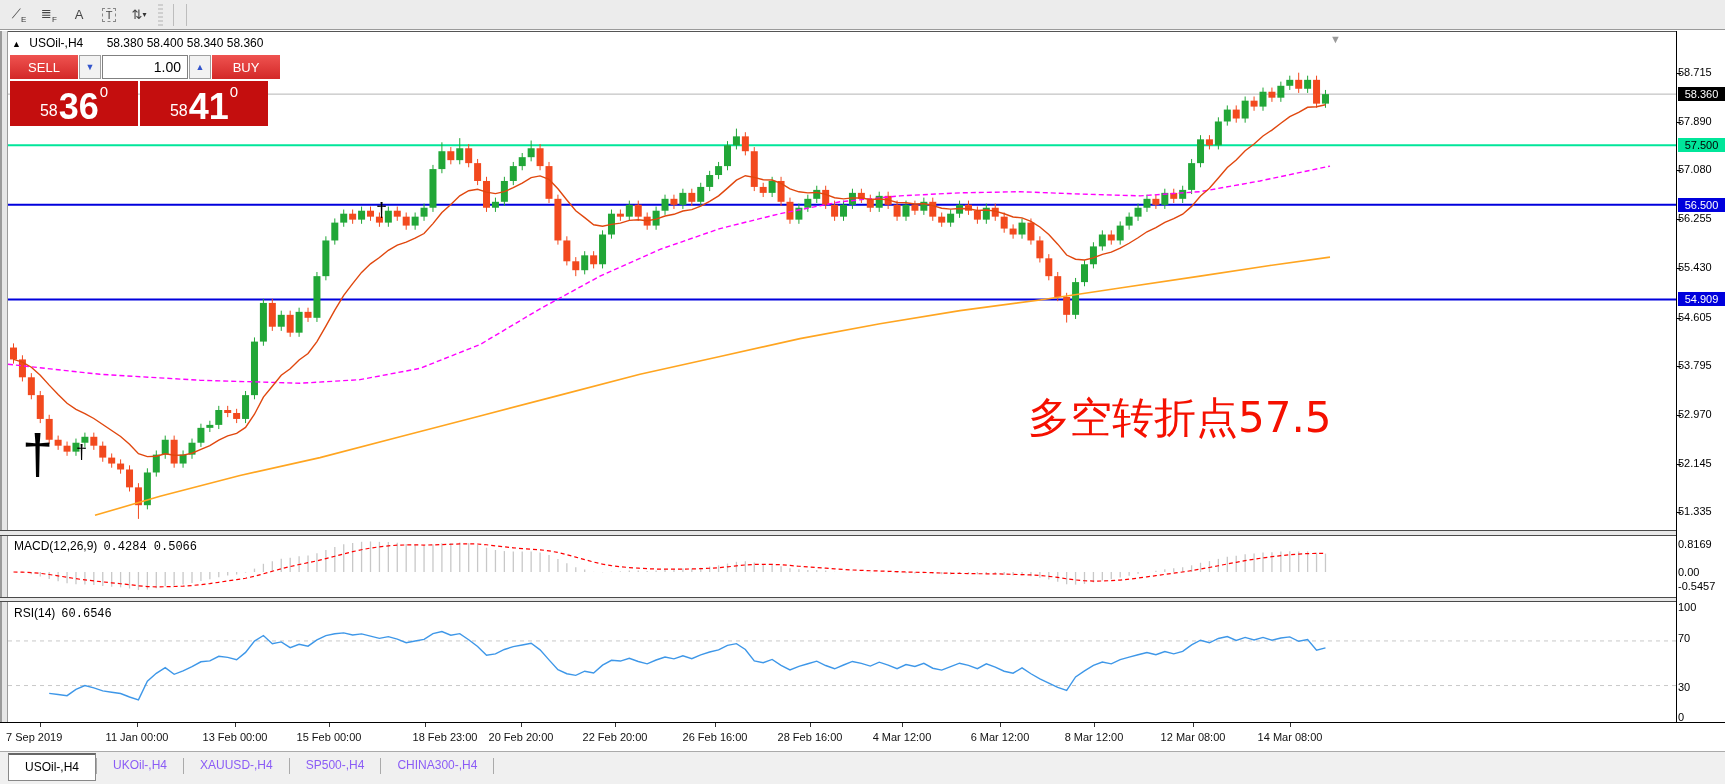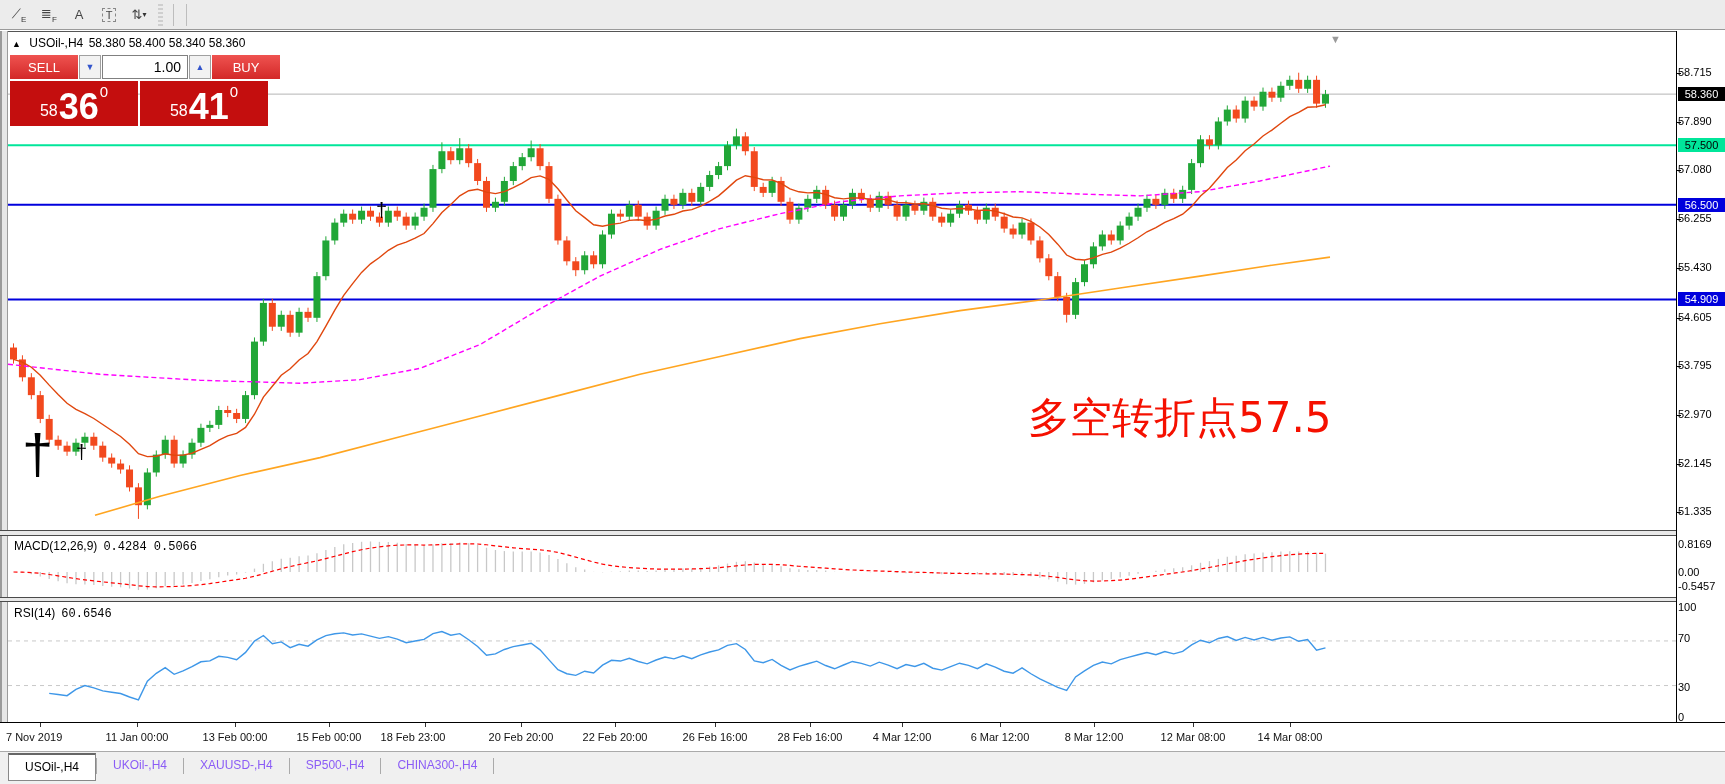--- a/index.html
+++ b/index.html
@@ -125,29 +125,29 @@
     <div class="axis-label" style="top: 507px; text-align: right;">0.8169</div>
     <div class="axis-label" style="top: 535px;">0.00</div>
     <div class="axis-label" style="top: 549px;">-0.5457</div>
     <div class="axis-label" style="top: 570px;">100</div>
     <div class="axis-label" style="top: 601px;">70</div>
     <div class="axis-label" style="top: 650px;">30</div>
     <div class="axis-label" style="top: 680px;">0</div>
   </div>
 <div id="date-axis">
     <div class="date-tick" style="left: 40px;"></div>
-    <div class="date-label" style="left: 6px; transform: none;">7 Nov 2019</div>
+    <div class="date-label" style="left: 6px; transform: none;">7 Sep 2019</div>
     <div class="date-tick" style="left: 137px;"></div>
     <div class="date-label" style="left: 137px;">11 Jan 00:00</div>
     <div class="date-tick" style="left: 235px;"></div>
     <div class="date-label" style="left: 235px;">13 Feb 00:00</div>
     <div class="date-tick" style="left: 329px;"></div>
     <div class="date-label" style="left: 329px;">15 Feb 00:00</div>
     <div class="date-tick" style="left: 425px;"></div>
-    <div class="date-label" style="left: 413px;">18 Feb 23:00</div>
+    <div class="date-label" style="left: 445px;">18 Feb 23:00</div>
     <div class="date-tick" style="left: 521px;"></div>
     <div class="date-label" style="left: 521px;">20 Feb 20:00</div>
     <div class="date-tick" style="left: 615px;"></div>
     <div class="date-label" style="left: 615px;">22 Feb 20:00</div>
     <div class="date-tick" style="left: 715px;"></div>
     <div class="date-label" style="left: 715px;">26 Feb 16:00</div>
     <div class="date-tick" style="left: 810px;"></div>
     <div class="date-label" style="left: 810px;">28 Feb 16:00</div>
     <div class="date-tick" style="left: 902px;"></div>
     <div class="date-label" style="left: 902px;">4 Mar 12:00</div>
@@ -615,21 +615,21 @@
     <line x1="1325.4750000000001" y1="572" x2="1325.4750000000001" y2="553.6530914238614" stroke="#c8c8c8" stroke-width="1.3"></line>
     <polyline points="13.5,572 22.425,572.162735042735 31.35,572.5813025543624 40.275000000000006,573.3539340514567 49.2,574.4947550357731 58.125,575.8551052994311 67.05000000000001,577.3271989031583 75.97500000000001,578.6986522031364 84.9,579.8656196646334 93.825,580.9066851845661 102.75,581.9024533231352 111.67500000000001,582.8493054494304 120.60000000000001,583.7453796663705 129.525,584.6986185289434 138.45000000000002,585.7715090500482 147.375,586.5334165855365 156.3,586.8646059194381 165.22500000000002,586.7389759575319 174.15,586.5169931906554 183.07500000000002,586.1318003704014 192,585.5238038346297 200.925,584.6415944093327 209.85000000000002,583.5778252752107 218.775,582.2940218274312 227.70000000000002,580.9432645818524 236.62500000000003,579.6552124249841 245.55,578.2395565908017 254.47500000000002,576.3157059220528 263.40000000000003,573.8117510480695 272.32500000000005,571.2883102586766 281.25,568.7780710673686 290.175,566.5777757388664 299.1,564.509591131933 308.02500000000003,562.7039457916867 316.95000000000005,560.7989823782161 325.875,558.6316889499193 334.8,556.2813192955797 343.725,553.8938698021344 352.65000000000003,551.7038459788729 361.57500000000005,549.7172609277062 370.5,548.0673593126085 379.425,546.8237672650404 388.35,545.8489250314884 397.27500000000003,545.207481419463 406.20000000000005,544.951064229265 415.12500000000006,544.9296984285779 424.05,545.0371094873842 432.975,544.9284660106252 441.90000000000003,544.5890654664574 450.82500000000005,544.2666653861346 459.75000000000006,543.9265414631193 468.675,543.7927360632398 477.6,544.022286519762 486.52500000000003,544.7754174058928 495.45000000000005,545.8250433127766 504.37500000000006,546.8752839012241 513.3000000000001,547.7925061876646 522.225,548.55207912521 531.1500000000001,549.1450974698554 540.075,549.8174616094997 549,550.8532177874423 557.9250000000001,552.4903578984947 566.85,554.6529361888122 575.7750000000001,557.1523880117376 584.7,559.6301884193425 593.625,562.07408857166 602.5500000000001,564.120025505108 611.475,565.6373779139665 620.4000000000001,566.785505872501 629.325,567.5454191922707 638.25,568.1408141047306 647.1750000000001,568.6920438682412 656.1,569.0586223624865 665.0250000000001,569.1884623341609 673.95,569.2237658377106 682.875,569.0958026172634 691.8000000000001,568.9602017953436 700.725,568.6982380713242 709.6500000000001,568.269840454436 718.575,567.6867168755991 727.5,566.857155657792 736.4250000000001,565.8469731331699 745.35,564.9261726383119 754.2750000000001,564.4512577204991 763.2,564.3521611937442 772.1250000000001,564.4027561005221 781.0500000000001,564.7516956346848 789.975,565.4485952089851 798.9000000000001,566.2334987163225 807.825,566.964190946623 816.7500000000001,567.5527106107044 825.6750000000001,568.1670168990709 834.6,568.8825089655502 843.5250000000001,569.5225304052178 852.45,569.9788539625133 861.3750000000001,570.3549696259453 870.3000000000001,570.7462128091554 879.225,571.0207956206641 888.1500000000001,571.2914632127921 897.075,571.6555929059766 906.0000000000001,571.9515094981729 914.9250000000001,572.2435145373423 923.85,572.4358379639292 932.7750000000001,572.6902201478138 941.7,573.0228362869797 950.6250000000001,573.3033528938712 959.5500000000001,573.4521712529498 968.475,573.5615776196404 977.4000000000001,573.7183544206097 986.325,573.7841970872969 995.2500000000001,573.8668933942149 1004.1750000000001,574.0600531600736 1013.1000000000001,574.361873264243 1022.0250000000001,574.6021044393533 1030.95,574.9479438721088 1039.875,575.4978631225895 1048.8000000000002,576.3016306784624 1057.7250000000001,577.4024238742653 1066.65,578.7821034144625 1075.575,579.9504530671827 1084.5,580.7442426876843 1093.4250000000002,581.0789886322443 1102.3500000000001,580.9792840782492 1111.275,580.6462804554473 1120.2,580.0291869385077 1129.125,579.1667127789772 1138.0500000000002,578.0979491976296 1146.9750000000001,576.8606477750824 1155.9,575.625738098663 1164.825,574.3403097091817 1173.75,573.1395124243317 1182.6750000000002,571.9707433535004 1191.6000000000001,570.6392818704318 1200.525,569.0617666412089 1209.45,567.4736674881991 1218.375,565.755521689012 1227.3000000000002,563.9516756140265 1236.2250000000001,562.2883861390776 1245.15,560.6597868904419 1254.075,559.2183963211548 1263,557.8634239252999 1271.9250000000002,556.7201117889852 1280.8500000000001,555.6957344417751 1289.775,554.7825183744465 1298.7,554.1074579837934 1307.625,553.5764699397776 1316.5500000000002,553.4225899308564 1325.4750000000001,553.4686902294574" fill="none" stroke="#ff0000" stroke-width="1.2" stroke-dasharray="4 3"></polyline>
     <line x1="8" y1="640.95" x2="1676" y2="640.95" stroke="#c8c8c8" stroke-width="1" stroke-dasharray="4 4"></line>
     <line x1="8" y1="685.55" x2="1676" y2="685.55" stroke="#c8c8c8" stroke-width="1" stroke-dasharray="4 4"></line>
     <polyline points="49.2,693.3371732263159 58.125,694.5038558532758 67.05000000000001,695.6471872226743 75.97500000000001,689.4671622155776 84.9,685.539021700911 93.825,687.9432672582486 102.75,690.8477980029751 111.67500000000001,692.197536438306 120.60000000000001,693.513466183108 129.525,697.0027224143638 138.45000000000002,699.829208289922 147.375,681.1459413052715 156.3,673.3219605931522 165.22500000000002,667.5926333714134 174.15,674.2972200590076 183.07500000000002,670.9550481690478 192,666.7017268913379 200.925,661.801993179928 209.85000000000002,660.8509613956622 218.775,656.2532904965626 227.70000000000002,657.3967322853753 236.62500000000003,659.7233314652518 245.55,652.4159310991245 254.47500000000002,641.0430972917642 263.40000000000003,635.5241497992604 272.32500000000005,643.7314099402488 281.25,641.9097251209683 290.175,647.700669561537 299.1,644.2337297389306 308.02500000000003,646.1664159039196 316.95000000000005,639.8604344584727 325.875,635.6262608192411 334.8,633.7750632225584 343.725,632.8757432525797 352.65000000000003,634.9413437759046 361.57500000000005,633.9178294573755 370.5,636.1367608697894 379.425,638.4004795711016 388.35,636.6833227100794 397.27500000000003,639.0748904027417 406.20000000000005,642.6577969216909 415.12500000000006,641.0386633761298 424.05,639.4538821076353 432.975,633.6807396779321 441.90000000000003,631.5234129155815 450.82500000000005,635.2398448195914 459.75000000000006,633.6449031437757 468.675,639.7767084621871 477.6,646.5068159855683 486.52500000000003,655.2545267062856 495.45000000000005,653.9141711867486 504.37500000000006,649.4736409388622 513.3000000000001,646.5963912431891 522.225,644.9381371628955 531.1500000000001,643.3027684108418 540.075,649.8122355822941 549,659.8541366438973 557.9250000000001,669.6679131143073 566.85,673.7139592185868 575.7750000000001,675.3656829934172 584.7,671.1958592287588 593.625,673.0212690788551 602.5500000000001,665.1226442590277 611.475,660.322332103503 620.4000000000001,661.0648468757917 629.325,658.2959546311698 638.25,661.4970666366277 647.1750000000001,663.8461841770606 656.1,659.996884598215 665.0250000000001,657.0788634265783 673.95,658.8783173151154 682.875,655.8518920424315 691.8000000000001,658.7198346745321 700.725,654.8592887633795 709.6500000000001,651.9714901615502 718.575,649.8840678865337 727.5,645.4123830800818 736.4250000000001,643.651993861278 745.35,649.4485153973178 754.2750000000001,660.9840787191441 763.2,662.6612335956864 772.1250000000001,659.4279637765989 781.0500000000001,665.3540461278361 789.975,669.8658154209772 798.9000000000001,666.3145115773262 807.825,663.7284248192461 816.7500000000001,661.1862447694057 825.6750000000001,665.5256419406471 834.6,668.7735615828469 843.5250000000001,665.0117181074448 852.45,661.4450408997118 861.3750000000001,663.3048962548523 870.3000000000001,666.0679605438248 879.225,662.173274300914 888.1500000000001,665.0698820751049 897.075,668.7479067287491 906.0000000000001,664.5572796843545 914.9250000000001,666.4917840382461 923.85,663.2895107722971 932.7750000000001,668.2355751247907 941.7,670.1055137491851 950.6250000000001,666.5894726840677 959.5500000000001,663.2194497436109 968.475,665.4136212770095 977.4000000000001,668.6151936130776 986.325,663.7864290971654 995.2500000000001,667.0985936674155 1004.1750000000001,671.2146757667829 1013.1000000000001,673.1716876164909 1022.0250000000001,667.8484064675848 1030.95,673.7707856952928 1039.875,678.7850709374791 1048.8000000000002,683.0743059504007 1057.7250000000001,687.3196593746983 1066.65,690.4354868594978 1075.575,676.9496021707124 1084.5,670.8943422201567 1093.4250000000002,665.4527984679603 1102.3500000000001,662.0887065485097 1111.275,663.8136690182259 1120.2,659.5650103172394 1129.125,657.144828627785 1138.0500000000002,654.7781091011761 1146.9750000000001,652.4693730009835 1155.9,654.7229056566389 1164.825,651.511996709776 1173.75,653.89563354979 1182.6750000000002,651.3914324224835 1191.6000000000001,644.8741139874095 1200.525,640.22283612213 1209.45,642.7767914531244 1218.375,638.453911572075 1227.3000000000002,636.5378757650966 1236.2250000000001,640.4643338176863 1245.15,637.3981035602529 1254.075,640.0347970451138 1263,637.4310100202099 1271.9250000000002,640.1493713982535 1280.8500000000001,637.9627861809759 1289.775,636.9024824947155 1298.7,641.2727678450706 1307.625,639.4416280500691 1316.5500000000002,650.1604335076884 1325.4750000000001,647.8203596067699" fill="none" stroke="#3e97e8" stroke-width="1.4"></polyline>
   </svg>
 
 <div id="chart-header">
   <span class="collapse">▲</span>
   <span>USOil-,H4</span>
-  <span style="margin-left:2px;">58.380</span>
+  <span style="margin-left:20px;">58.380</span>
   <span>58.400</span>
   <span>58.340</span>
   <span>58.360</span>
 </div>
 
 <div id="trade-panel">
   <div class="tp-row1">
     <div class="tp-btn">SELL</div>
     <div class="tp-spin">▼</div>
     <input class="tp-vol" value="1.00" style="">

